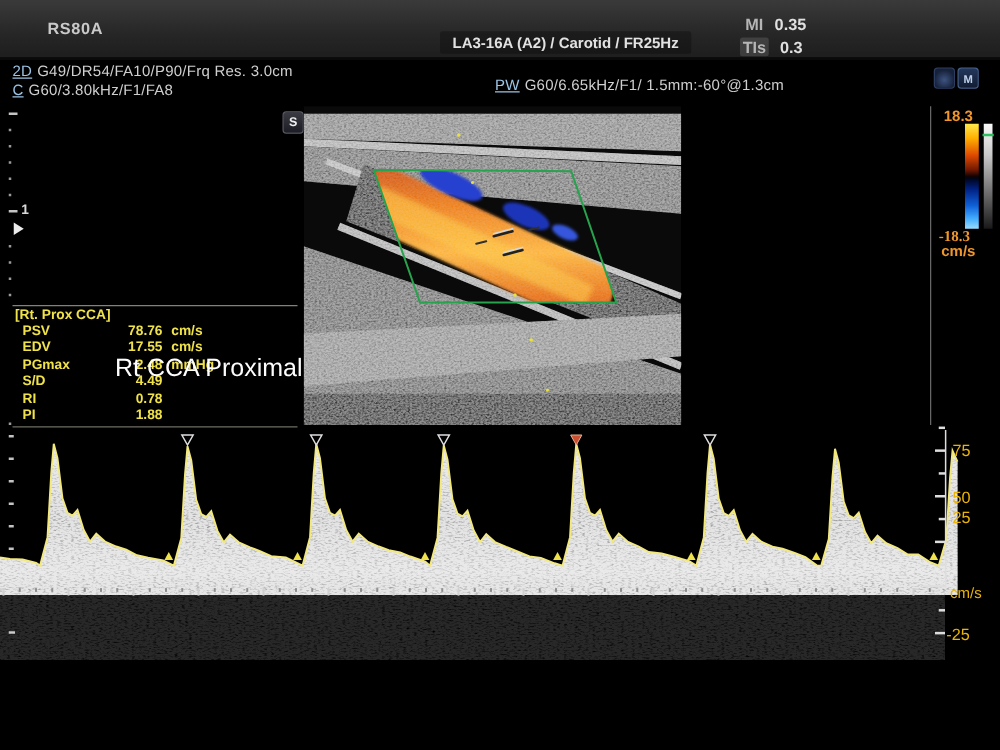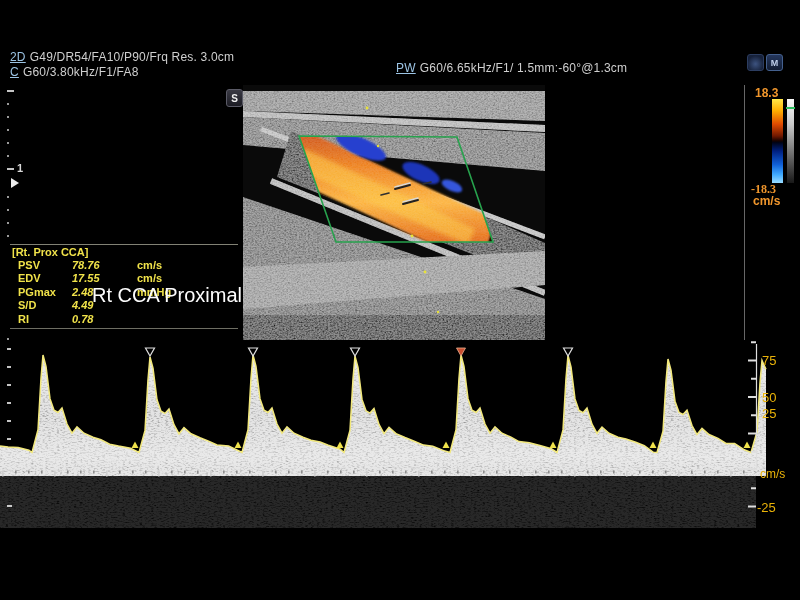--- a/index.html
+++ b/index.html
@@ -52,38 +52,50 @@
         background:linear-gradient(#fafafa,#c8c8c8 30%,#707070 65%,#181818);}
   #gbartick{position:absolute;left:786px;top:107px;width:9px;height:2px;background:#2ec060;}
   
   #measpanel{position:absolute;left:10px;top:244px;width:228px;
              border-top:1px solid rgba(200,200,180,.65);border-bottom:1px solid rgba(200,200,180,.55);
              padding:1px 0 2px 0;}
   #meastitle{font-size:11px;font-weight:bold;color:#f0e24a;padding-left:2px;line-height:13px;}
   .meas-row{display:grid;grid-template-columns:62px 58px 1fr;font-size:11px;font-weight:bold;
             color:#f0e24a;line-height:13.4px;}
   .meas-row .mlabel{padding-left:8px;}
-  .meas-row .mvalue{text-align:left;font-style:italic;}
+  .meas-row .mvalue{text-align:right;}
   .meas-row .munit{padding-left:7px;}
   
   #annotation{position:absolute;left:92px;top:284px;font-size:20px;color:#fdfdfd;white-space:nowrap;}
   
   #spec{position:absolute;left:0;top:340px;}
   .sctext{position:absolute;font-size:13px;font-weight:normal;color:#eab308;}
   #sc75{left:762px;top:353px;}
   #sc50{left:762px;top:390px;}
   #sc25{left:762px;top:406px;}
   #scunit{left:760px;top:467px;font-size:12px;}
   #scneg{left:757px;top:500px;}
 </style>
 </head>
 <body>
 
 <div id="screen">
 
+  <div id="topbar">
+    <span id="model">RS80A</span>
+    <span id="examtitle">LA3-16A (A2) / Carotid / FR25Hz</span>
+    <div class="mechrow" id="mirow">
+      <span class="lab">MI</span>
+      <span class="val">0.35</span>
+    </div>
+    <div class="mechrow" id="tisrow">
+      <span class="lab">TIs</span>
+      <span class="val">0.3</span>
+    </div>
+  </div>
 
   <div class="pline" id="pline-b">
     <span class="mode">2D</span><span>G49/DR54/FA10/P90/Frq Res. 3.0cm</span>
   </div>
   <div class="pline" id="pline-c">
     <span class="mode">C</span><span>G60/3.80kHz/F1/FA8</span>
   </div>
   <div class="pline" id="pline-pw">
     <span class="mode">PW</span><span>G60/6.65kHz/F1/ 1.5mm:-60°@1.3cm</span>
   </div>
@@ -211,20 +223,25 @@
           <span class="munit">mmHg</span>
         </div>
         <div class="meas-row">
           <span class="mlabel">S/D</span>
           <span class="mvalue">4.49</span>
           <span class="munit"></span>
         </div>
         <div class="meas-row">
           <span class="mlabel">RI</span>
           <span class="mvalue">0.78</span>
+          <span class="munit"></span>
+        </div>
+        <div class="meas-row">
+          <span class="mlabel">PI</span>
+          <span class="mvalue">1.88</span>
           <span class="munit"></span>
         </div>
       </div>
   </div>
 
   <div id="annotation">Rt CCA Proximal</div>
 
   <svg id="spec" width="800" height="220" viewBox="0 340 800 220">
     <defs>
       <filter id="sspeckle" x="-5%" y="-5%" width="110%" height="110%">

